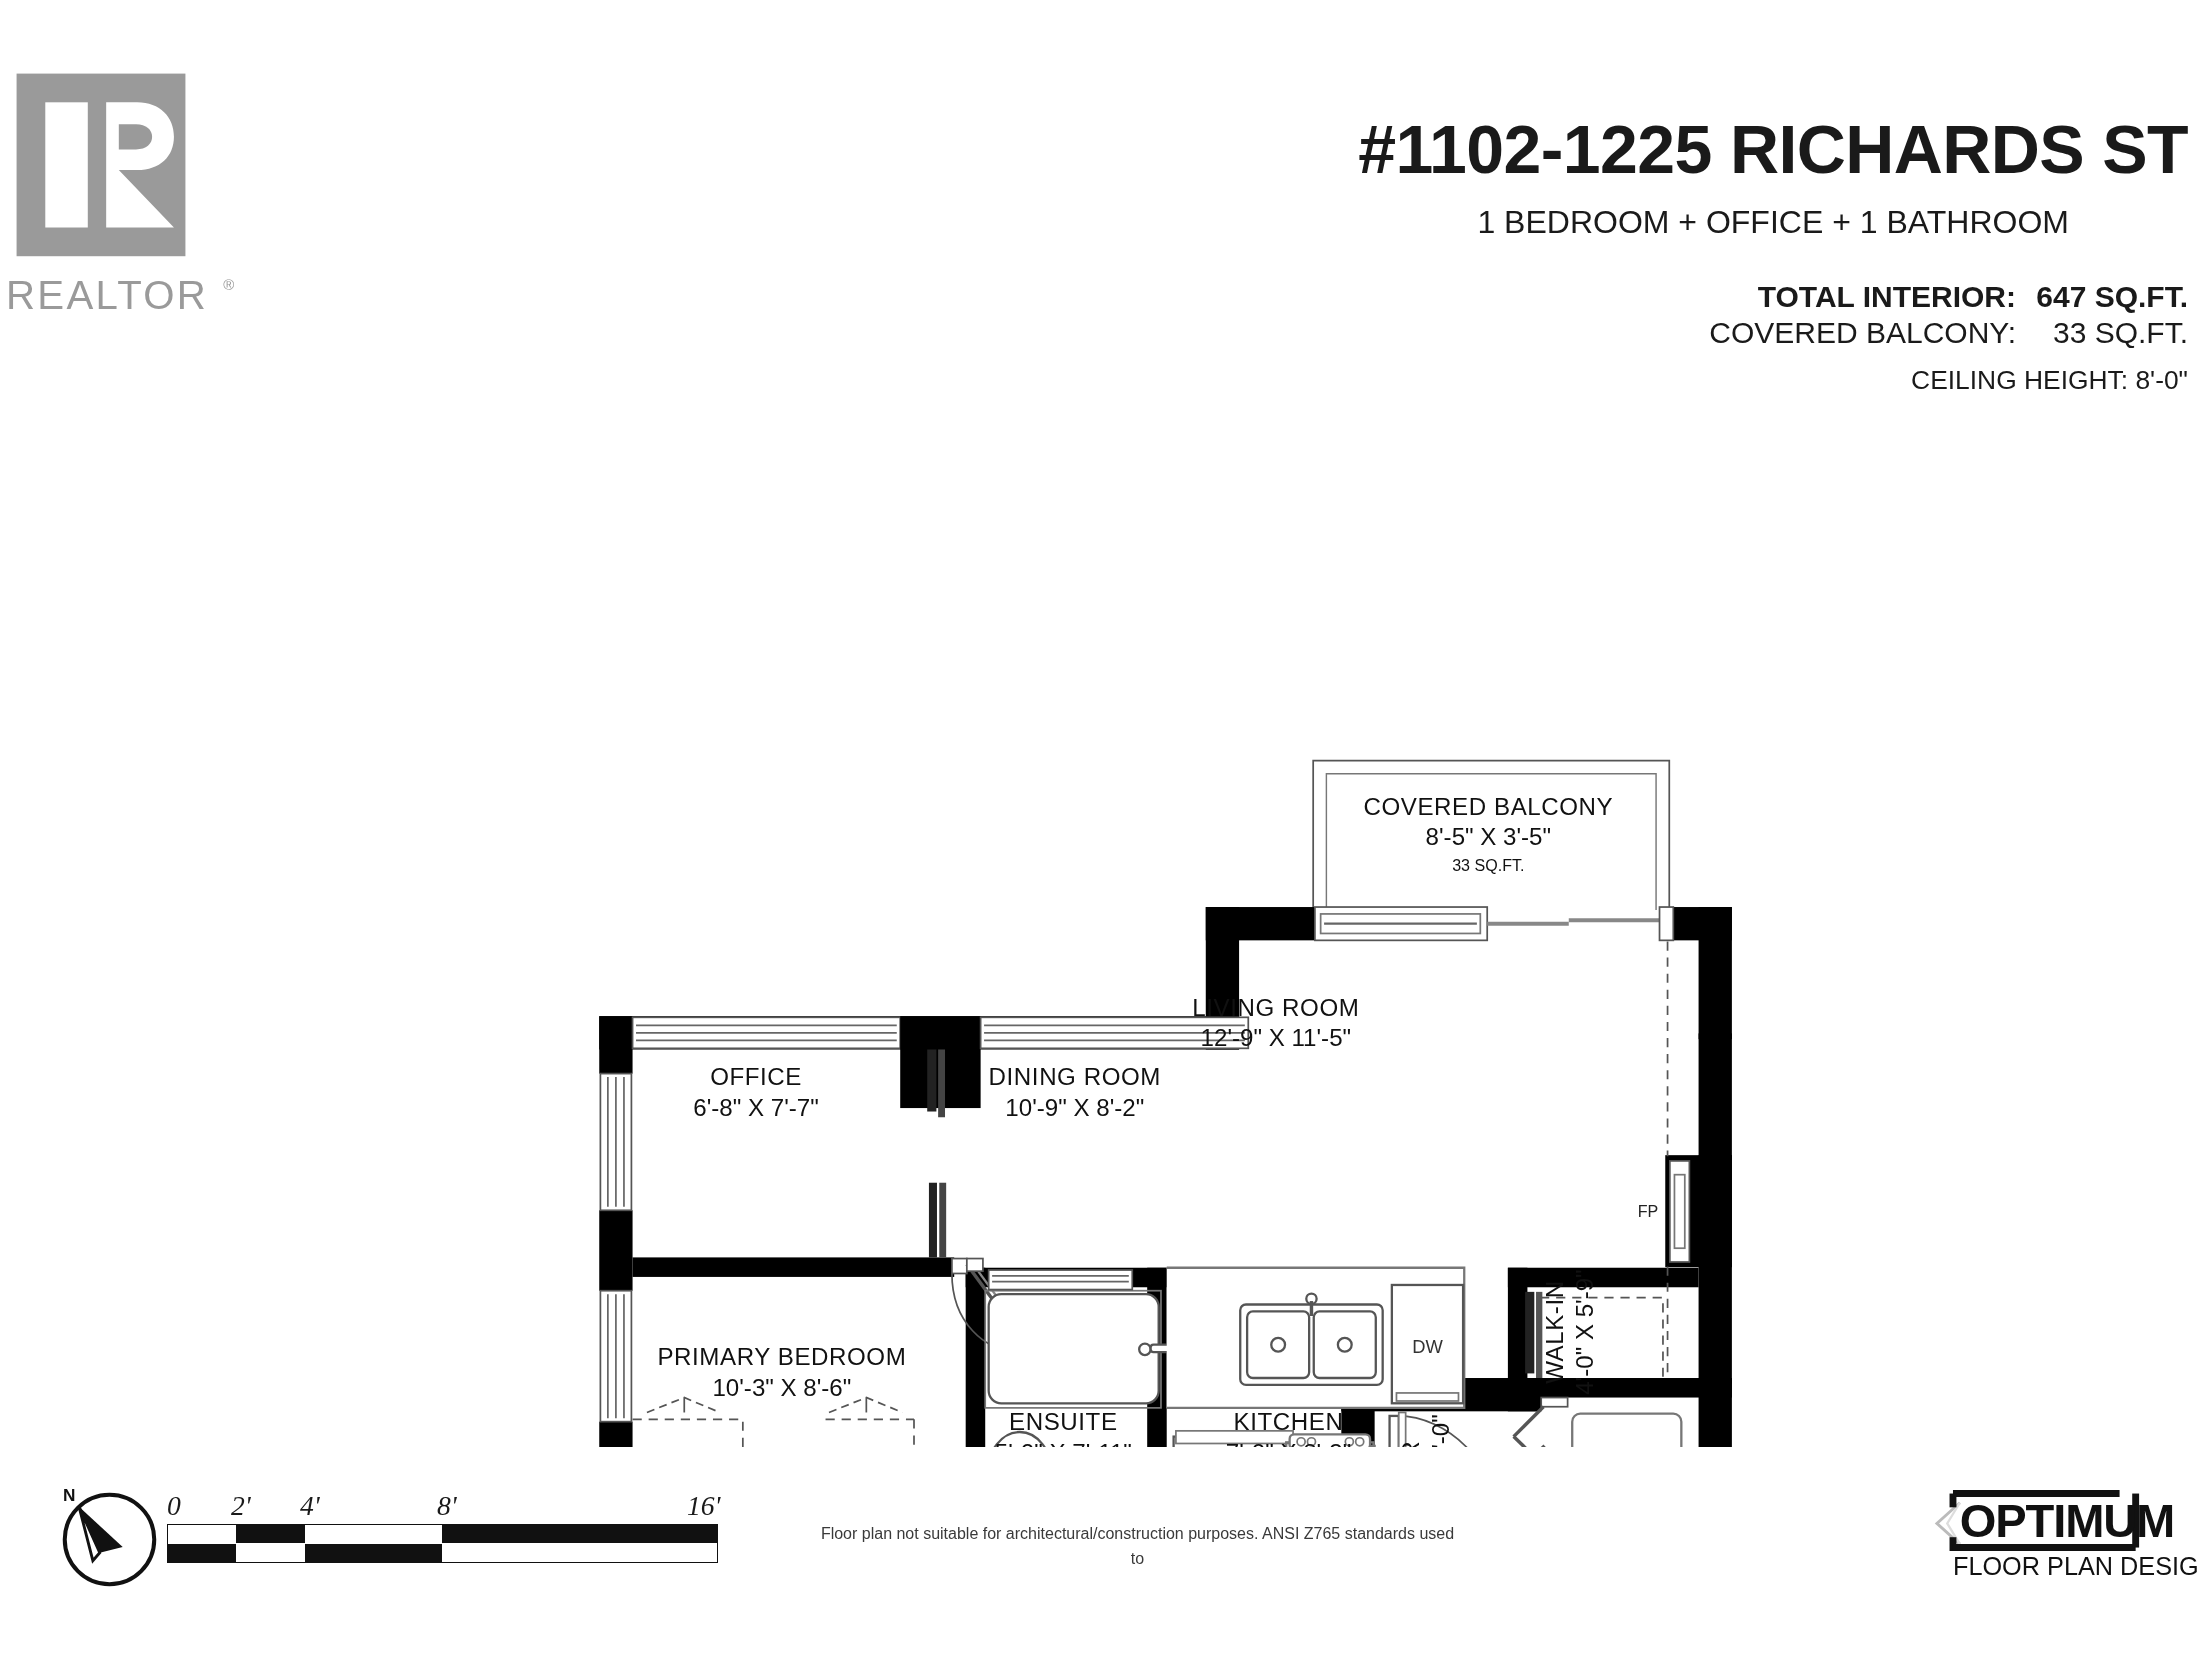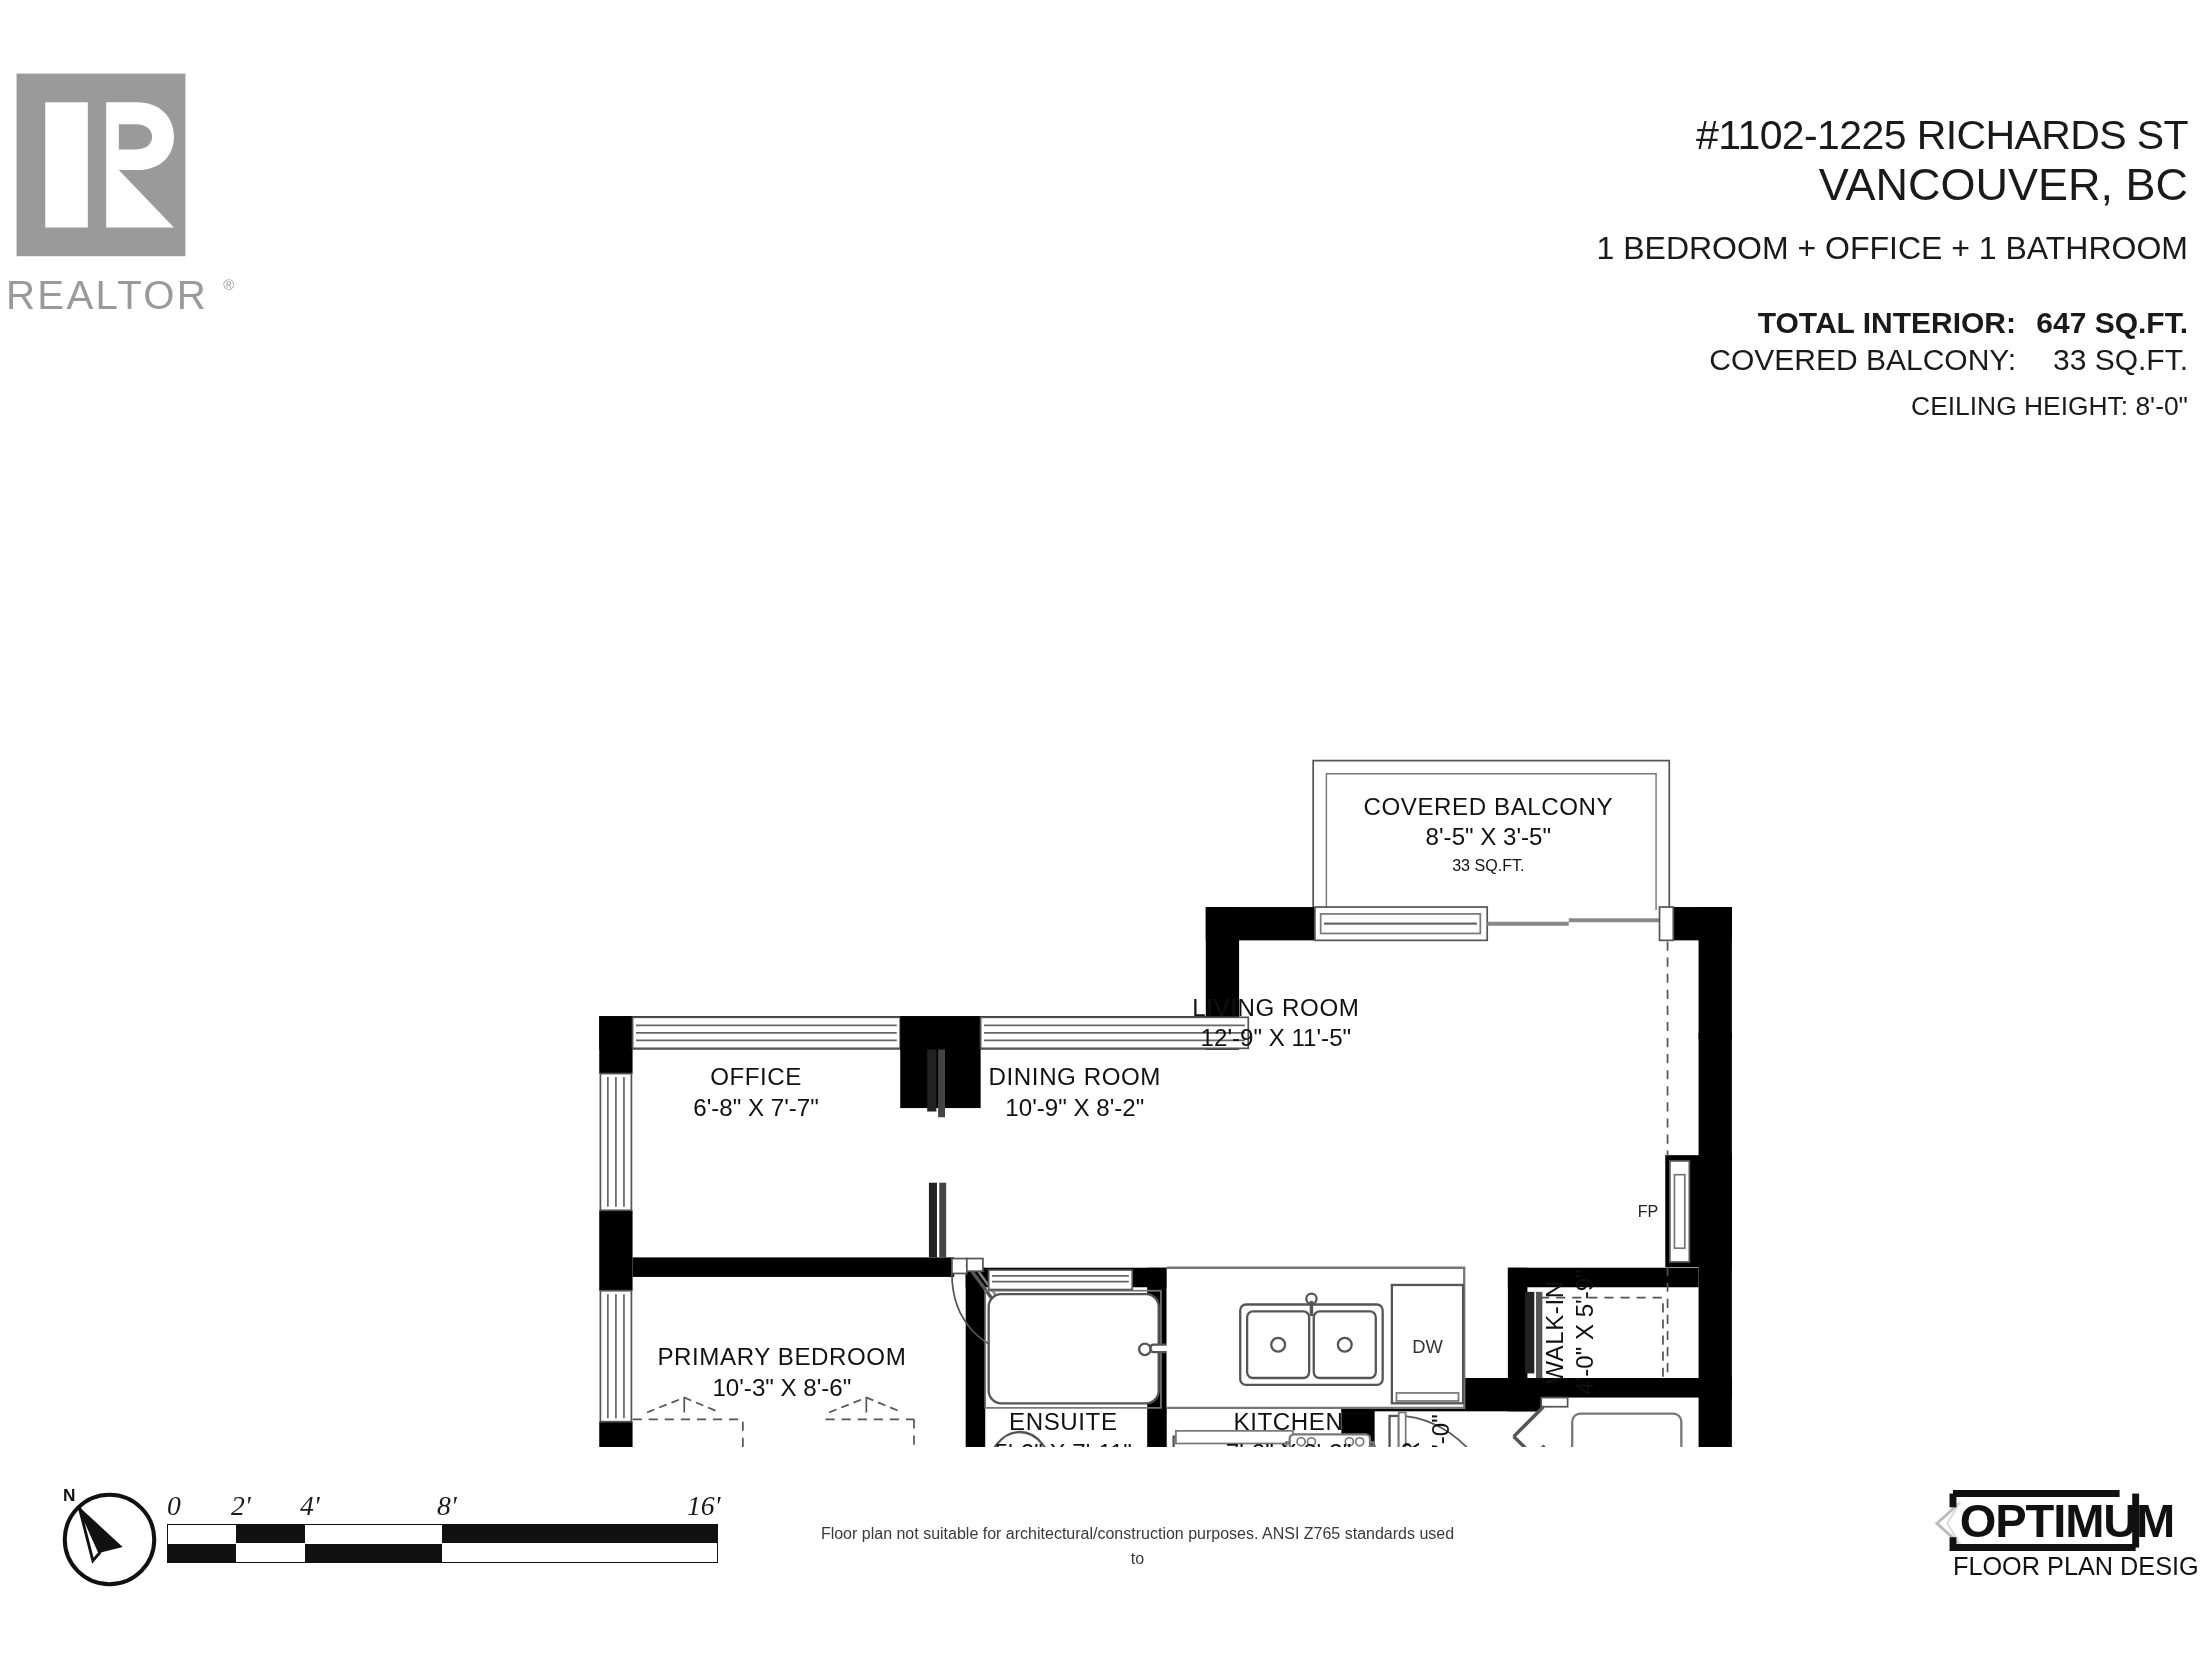--- a/index.html
+++ b/index.html
@@ -6,22 +6,22 @@
   body{width:2205px;height:1654px;position:relative;overflow:hidden;
        font-family:"Liberation Sans", sans-serif;color:#1a1a1a;}
 
   
   #realtor-logo{position:absolute;left:6px;top:69px;width:241px;}
   #realtor-mark{width:190px;height:201px;display:block;}
   #realtor-word{width:247px;height:46px;display:block;margin-top:3.4px;}
 
   
   #header{position:absolute;right:17px;top:115px;text-align:right;}
-  #addr-line1{font-size:41px;font-weight:normal;letter-spacing:-0.6px;line-height:1.02;
-      white-space:nowrap;}
+  #addr-line1{font-size:68px;font-weight:bold;letter-spacing:-0.6px;line-height:1.02;
+      white-space:nowrap;text-align:center;}
   #addr-line2{font-size:45px;font-weight:400;line-height:1.12;letter-spacing:0px;
       margin-top:3.4px;white-space:nowrap;}
   #beds-line{font-size:32px;font-weight:400;margin-top:19.5px;letter-spacing:0px;
       white-space:nowrap;text-align:center;}
   #stats{margin-top:38px;display:block;}
   .stat-row{display:flex;justify-content:flex-end;align-items:baseline;
       white-space:nowrap;line-height:1.22;}
   .stat-label{font-size:30px;}
   .stat-val{font-size:30px;display:inline-block;width:172px;text-align:right;}
   .bold .stat-label,.bold .stat-val{font-weight:bold;}
@@ -78,21 +78,20 @@
     <path d="M196 96 L226 96 C244 96 254 106 254 118 C254 130 244 140 226 140 L196 140 Z" fill="#9a9a9a"></path>
   </svg>
   <svg id="realtor-word" viewBox="0 0 430 80">
     <text x="0" y="62" font-family="Liberation Sans, sans-serif" font-size="70" letter-spacing="4" fill="#9a9a9a">REALTOR</text>
     <text x="378" y="30" font-family="Liberation Sans, sans-serif" font-size="26" fill="#9a9a9a">®</text>
   </svg>
 </div>
 
 <div id="header">
   <div id="addr-line1">#1102-1225 RICHARDS ST</div>
-  <div id="addr-line2">VANCOUVER, BC</div>
   <div id="beds-line">1 BEDROOM + OFFICE + 1 BATHROOM</div>
   <div id="stats">
     <div class="stat-row bold">
       <span class="stat-label">TOTAL INTERIOR:</span>
       <span class="stat-val">647 SQ.FT.</span>
     </div>
     <div class="stat-row">
       <span class="stat-label">COVERED BALCONY:</span>
       <span class="stat-val">33 SQ.FT.</span>
     </div>

